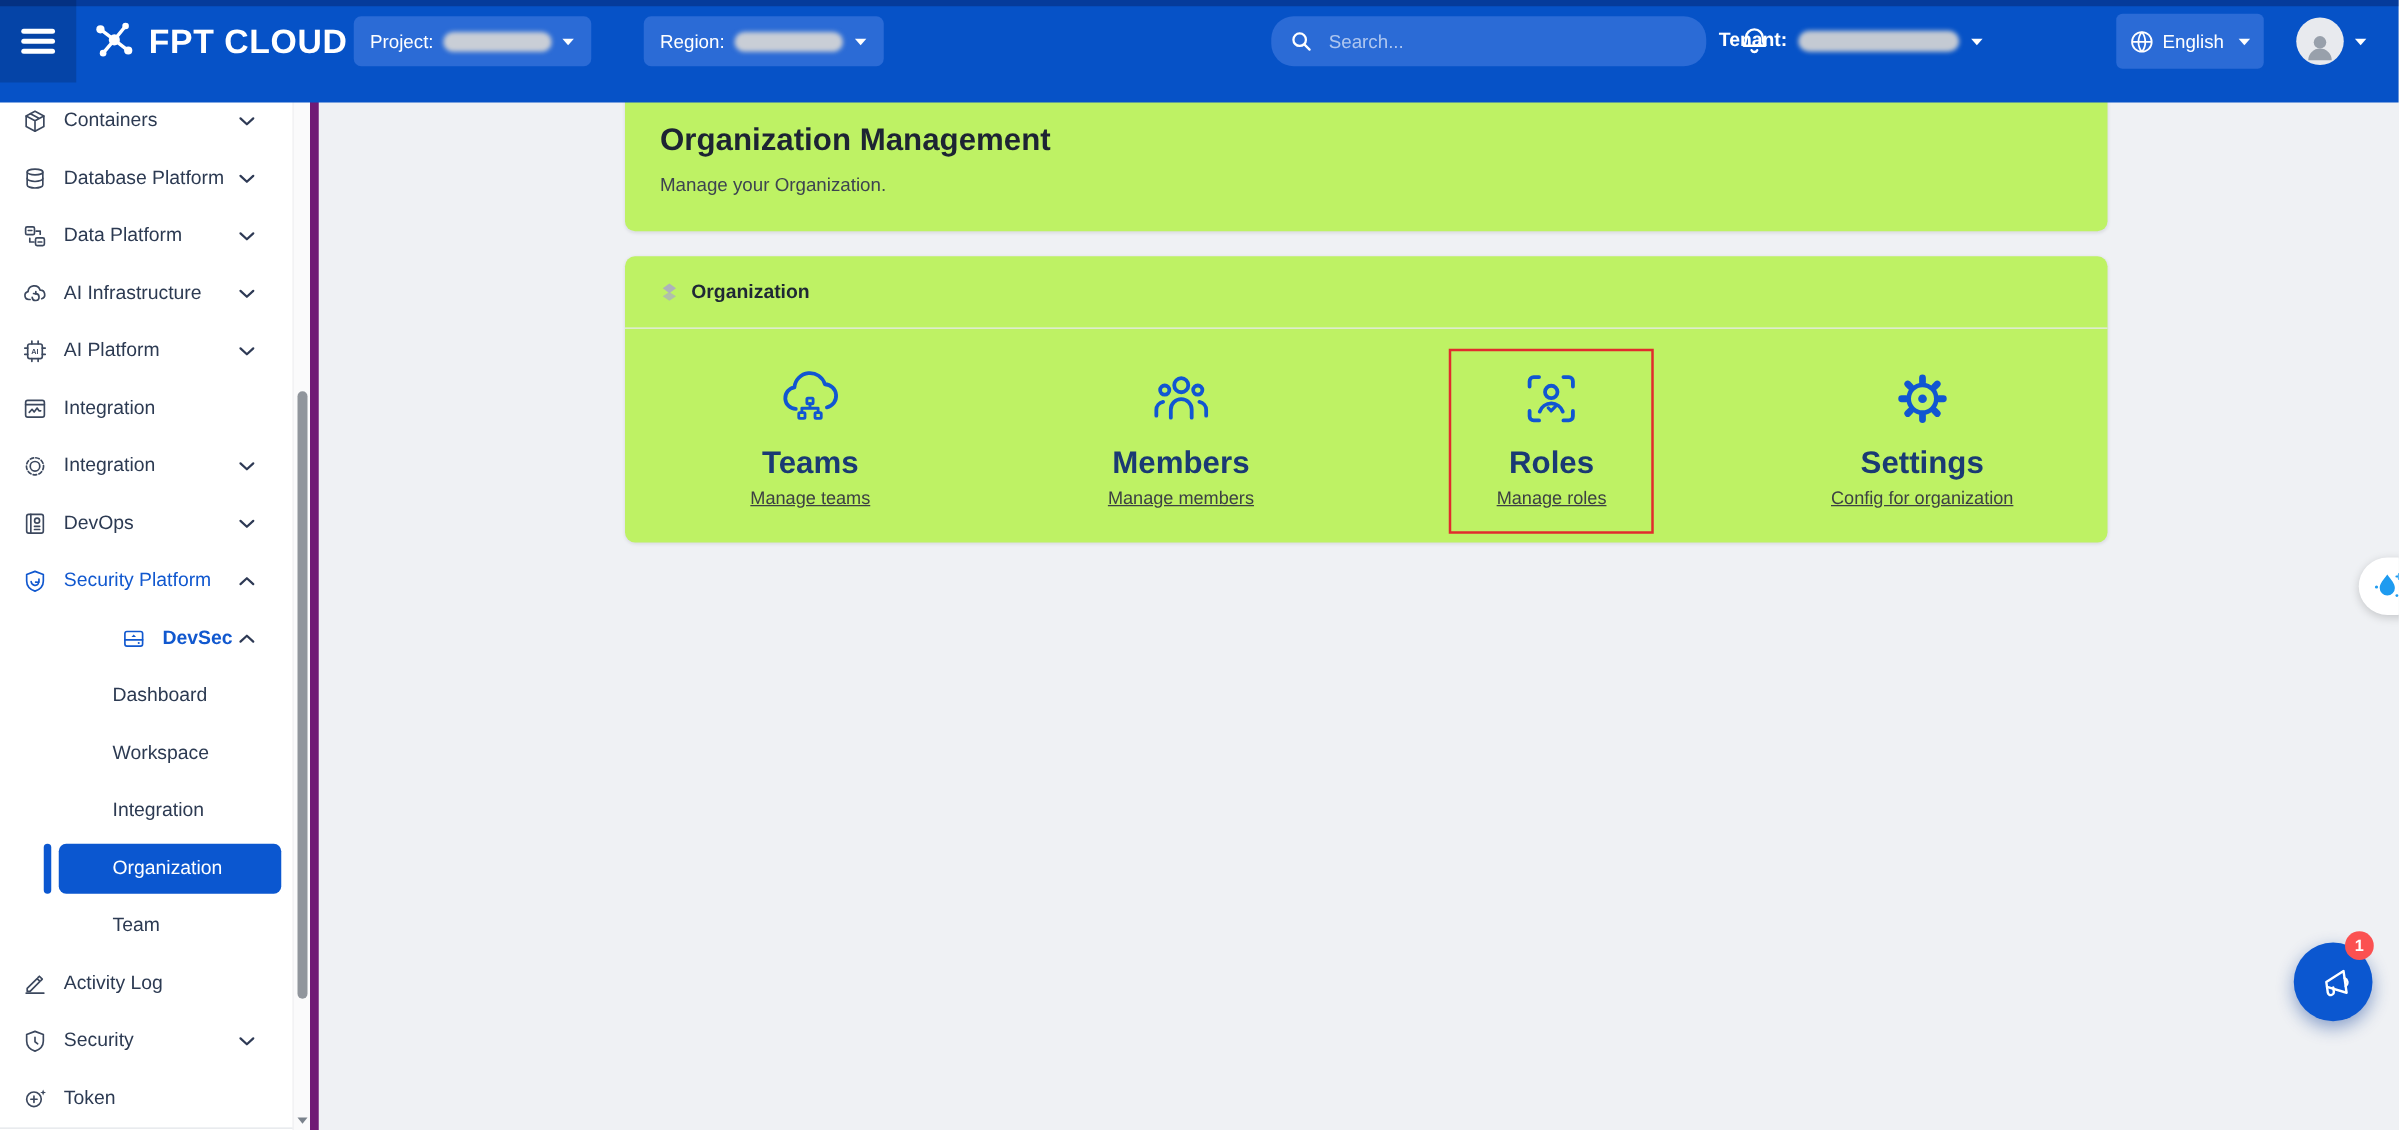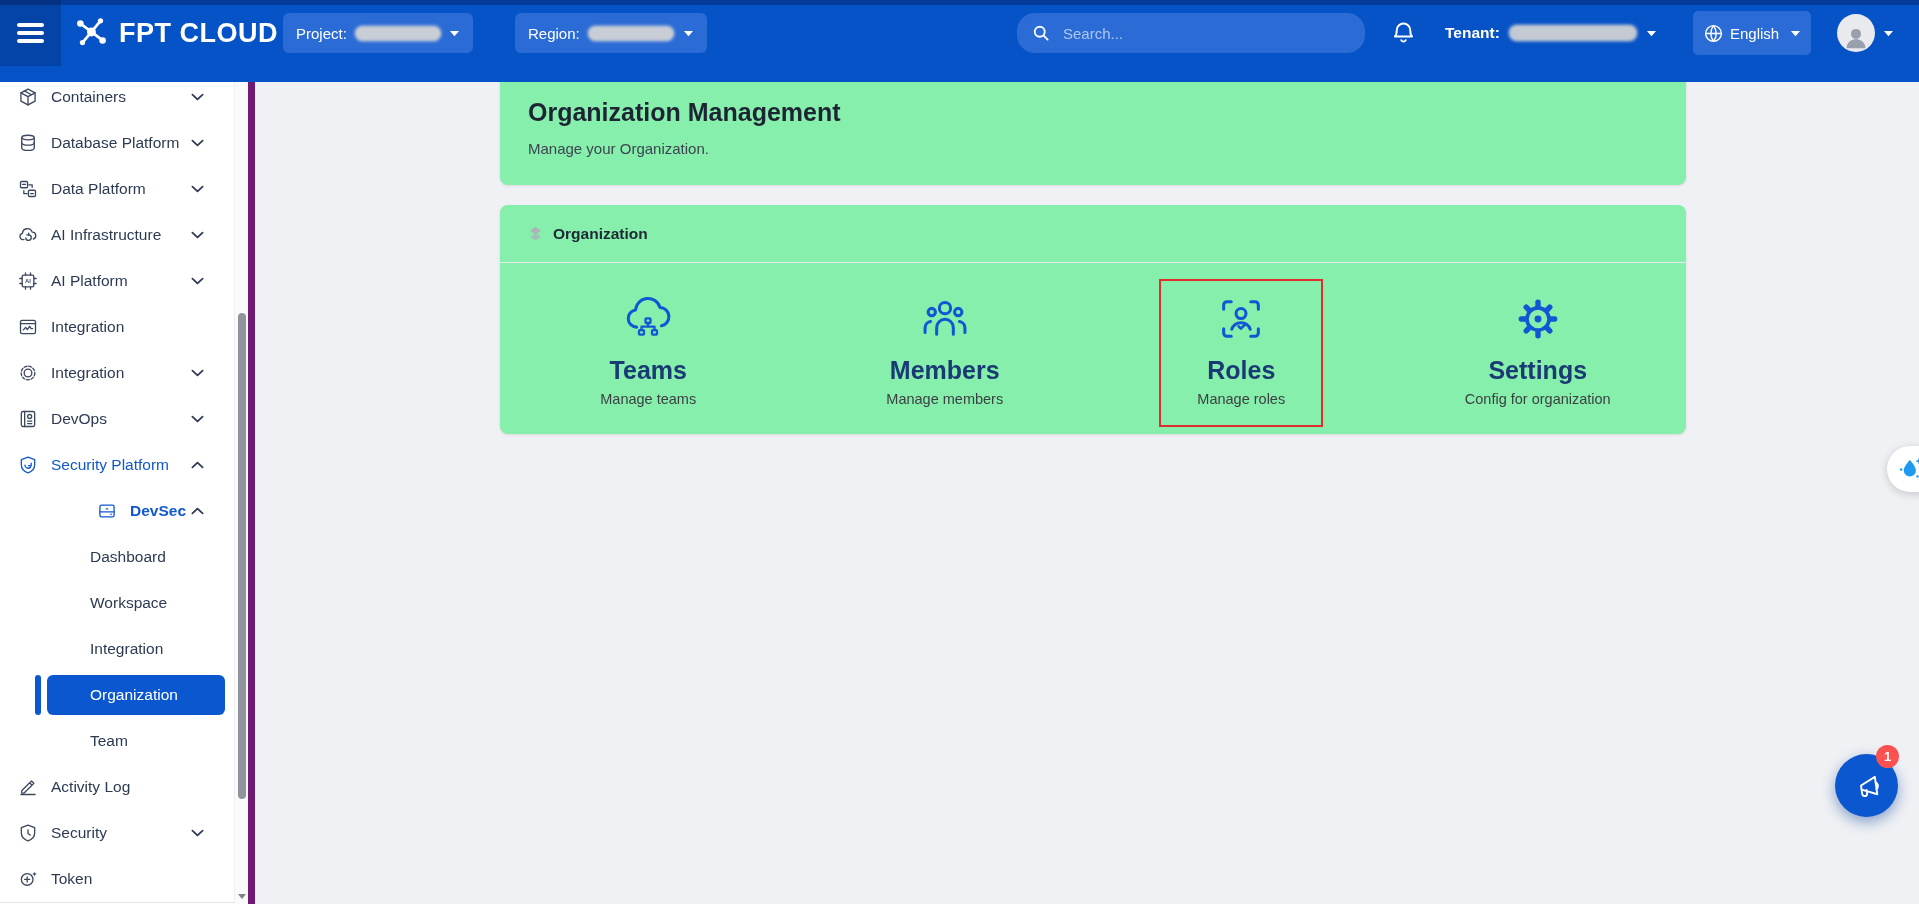--- a/index.html
+++ b/index.html
@@ -19,21 +19,21 @@
   .burger-bars i { display:block; height:3.4px; background:#fff; border-radius:2px; margin:4.6px 0; }
   .brand { position:absolute; left:74px; top:0; height:66px; display:flex; align-items:center; gap:9px; }
   .brand-text { color:#fff; font-size:27px; font-weight:800; letter-spacing:.5px; }
   .tb-pill { position:absolute; top:13px; height:40px; background:var(--topbar-pill,#2B6BD6); border-radius:6px; display:flex; align-items:center; padding:0 13px; gap:8px; color:#fff; font-size:15px; cursor:pointer; }
   .redact { height:15px; border-radius:8px; background:#C9CED6; filter:blur(1.6px); box-shadow:0 0 2px #c9ced6; }
   .caret { margin-left:auto; }
   .searchbox { position:absolute; left:1017px; top:13px; width:348px; height:40px; background:var(--topbar-pill,#2B6BD6); border-radius:18px; display:flex; align-items:center; padding:0 14px; gap:12px;justify-content:flex-end; }
   .searchbox input { background:transparent; border:0; outline:0; color:#fff; font-size:15px; width:100%; font-family:inherit; }
   .searchbox input::placeholder { color:rgba(255,255,255,.62); }
   .bell { position:absolute; left:1390px; top:19px; width:28px; height:28px; cursor:pointer; }
-  .tenant { position:absolute; left:1445px; top:0; height:66px; display:flex; align-items:center; gap:9px; color:#fff; cursor:pointer; }
+  .tenant { position:absolute; left:1375px; top:0; height:66px; display:flex; align-items:center; gap:9px; color:#fff; cursor:pointer; }
   .tenant .t-label { font-size:15.5px; font-weight:700; }
   .lang-btn { position:absolute; left:1693px; top:11px; width:118px; height:44px; background:var(--topbar-pill,#2B6BD6); border-radius:5px; display:flex; align-items:center; padding:0 10px; gap:6px; color:#fff; font-size:15px; cursor:pointer; }
   .avatar-wrap { position:absolute; left:1837px; top:0; height:66px; display:flex; align-items:center; gap:8px; cursor:pointer; }
   .avatar { width:38px; height:38px; border-radius:50%; background:#E8EAEE; overflow:hidden; display:flex; align-items:flex-end; justify-content:center; }
 
   
   .sidebar { position:absolute; left:0; top:66px; width:255px; bottom:0; background:#fff; border-right:7px solid #701a75; z-index:10; }
   .sidebar::after { content:""; position:absolute; left:0; right:14px; bottom:1px; border-bottom:1px solid #E2E5E9; }
   .nav { position:absolute; left:0; top:8px; right:14px; }
   .srow { position:relative; height:46px; display:flex; align-items:center; gap:13px; padding-left:18px; padding-right:44px; font-size:15.5px; color:#2C3A52; cursor:pointer; }
@@ -50,35 +50,35 @@
   .active-bg { position:absolute; left:47px; right:9px; top:3px; height:40px; background:var(--primary,#0B57D0); border-radius:6px; z-index:1; }
   .active-bar { position:absolute; left:35px; top:3px; width:6px; height:40px; background:var(--primary,#0B57D0); border-radius:3px; }
   .sb-scroll { position:absolute; right:0; top:0; bottom:0; width:14px; background:#FAFAFB; border-left:1px solid #F0F0F2; }
   .sb-thumb { position:absolute; left:3px; width:8px; border-radius:4px; background:#90959C; top:247px; height:486px; cursor:pointer; }
   .sb-arrow { position:absolute; left:2px; width:10px; height:10px; color:#7A828C; }
   .sb-arrow svg { width:10px; height:10px; fill:currentColor; }
   .sb-arrow.top { top:3px; }
   .sb-arrow.bottom { bottom:3px; transform:rotate(180deg); }
 
   
-  .card { position:absolute; background:#86efac; border-radius:8px; box-shadow:0 1px 3px rgba(16,24,40,.10); }
+  .card { position:absolute; background:#bef264; border-radius:8px; box-shadow:0 1px 3px rgba(16,24,40,.10); }
   .header-card { left:500px; top:70px; width:1186px; height:115px; padding:28px 28px 0; }
   .page-title { font-size:25px; font-weight:700; color:#1D2433; }
   .page-subtitle { margin-top:13px; font-size:15px; color:#3D4450; }
   .org-card { left:500px; top:205px; width:1186px; height:229px; }
   .org-head { position:absolute; left:27px; top:0; height:57px; display:flex; align-items:center; gap:9px; }
   .org-head .lay { width:17px; height:17px; }
   .org-title { font-size:15.5px; font-weight:700; color:#1F2835; }
   .org-divider { position:absolute; left:0; right:0; top:57px; border-top:1px solid #E8EAEE; }
   .tiles { position:absolute; left:0; right:0; top:58px; bottom:0; display:grid; grid-template-columns:repeat(4,1fr); }
   .tile { position:relative; display:flex; flex-direction:column; align-items:center; padding-top:30px; cursor:pointer; }
   .tile .t-icon { width:52px; height:52px; color:var(--tile-icon,#1156D2); }
   .tile .t-icon svg { width:52px; height:52px; fill:none; stroke:currentColor; stroke-width:2.8; stroke-linecap:round; stroke-linejoin:round; }
   .tile .t-name { margin-top:11px; font-size:25px; font-weight:700; color:#1A3A74; }
-  .tile .t-desc { margin-top:6px; font-size:14.5px; color:#3C4043; }
+  .tile .t-desc { margin-top:6px; font-size:14.5px; color:#3C4043;text-decoration:underline; }
   .red-frame { position:absolute; left:50%; top:16px; width:164px; height:148px; margin-left:-82px; border:2px solid var(--highlight-red,#E12D2D); pointer-events:none; }
 
   
   .drop-pill { position:absolute; left:1887px; top:446px; width:60px; height:46px; background:#fff; border-radius:23px 0 0 23px; box-shadow:0 2px 8px rgba(0,0,0,.18); display:flex; align-items:center; padding-left:10px; cursor:pointer; z-index:30; }
   .fab { position:absolute; left:1835px; top:754px; width:63px; height:63px; border-radius:50%; background:var(--primary,#0B57D0); box-shadow:0 5px 14px rgba(10,60,150,.45); display:flex; align-items:center; justify-content:center; cursor:pointer; z-index:30; }
   .fab-badge { position:absolute; left:1876px; top:745px; width:23px; height:23px; border-radius:50%; background:var(--badge-red,#FB5151); color:#fff; font-size:13px; font-weight:700; display:flex; align-items:center; justify-content:center; z-index:31; }
 </style>
 </head>
 <body>
 

